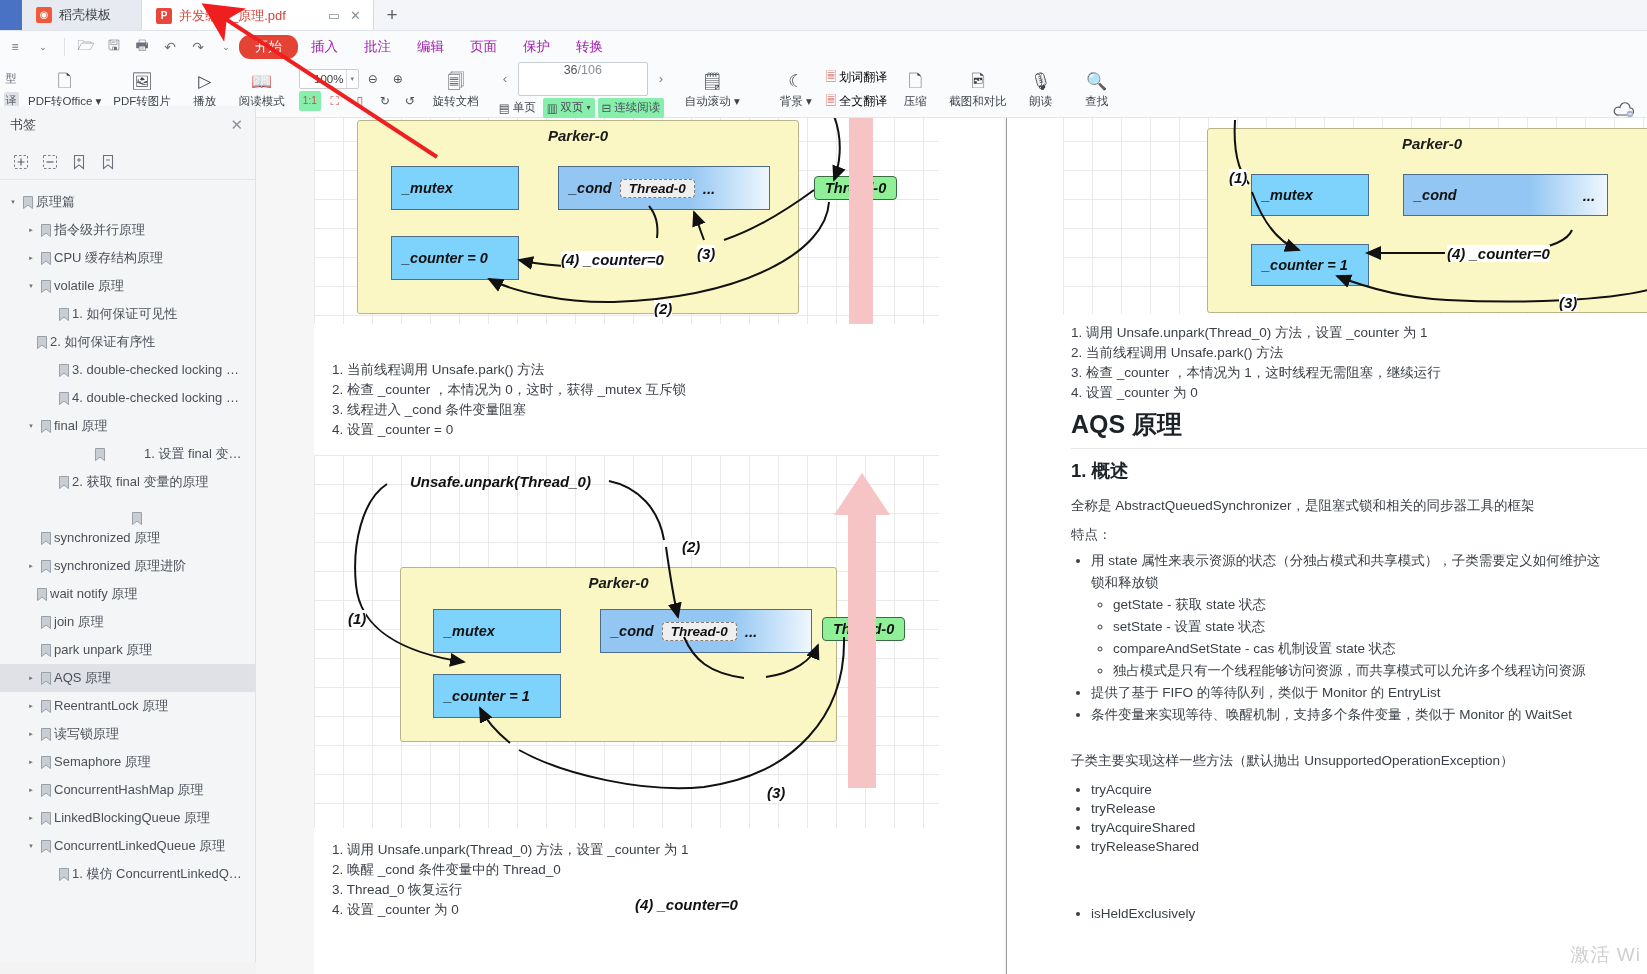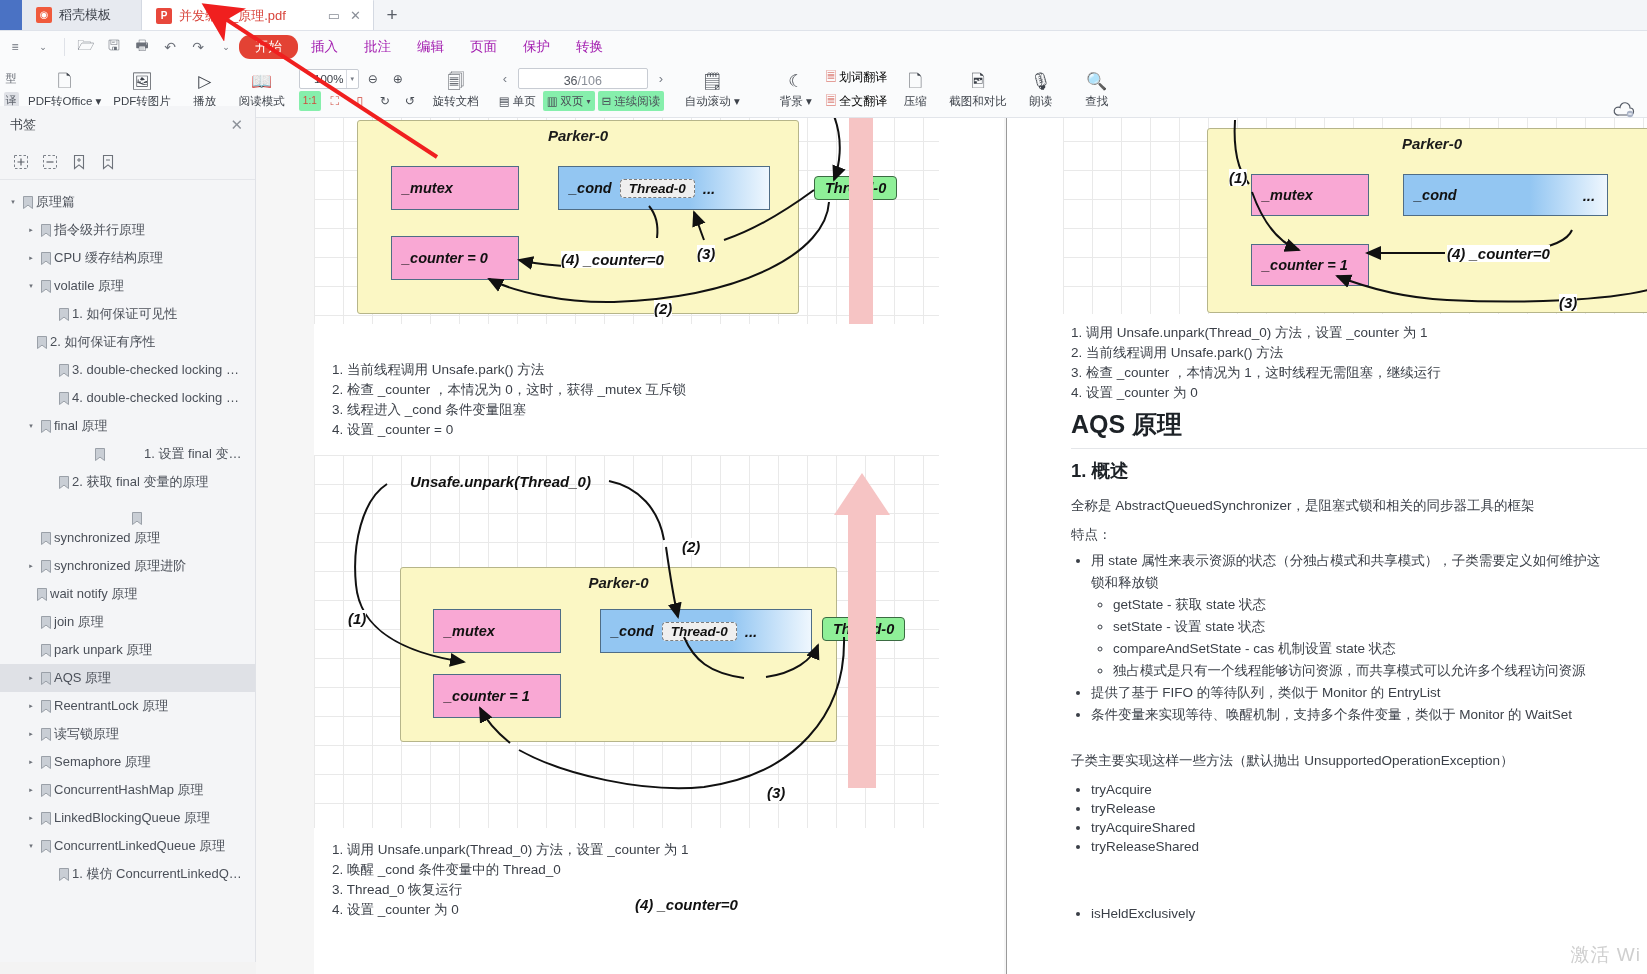--- a/index.html
+++ b/index.html
@@ -93,22 +93,22 @@
   }
   .zoombox .cv{ width:12px;height:100%;border-left:1px solid #d8dbe1;position:absolute;right:0;
     display:flex;align-items:center;justify-content:center;font-size:7px;color:#767b84;}
   .minibtn{
     height:20px;min-width:22px;padding:0 4px;display:flex;align-items:center;justify-content:center;
     font-size:12px;color:#4a4f57;border-radius:2px;
   }
   .minibtn.sel{ background:#86efac; }
   .minibtn.lbl{ gap:3px; font-size:11.5px; }
   .pagebox{
-    width:130px;height:21px;border:1px solid #c8ccd3;background:#fff;border-radius:2px;
-    display:flex;align-items:flex-end;justify-content:center;font-size:12.5px;color:#8a8f98;
+    width:130px;height:34px;border:1px solid #c8ccd3;background:#fff;border-radius:2px;
+    display:flex;align-items:flex-start;justify-content:center;font-size:12.5px;color:#8a8f98;
   }
   .pagebox b{ color:#52575f; font-weight:normal; }
   .arrowbtn{ width:20px;height:21px;display:flex;align-items:center;justify-content:center;color:#777c85;font-size:13px;}
   .sm-ic{ font-size:13px; }
 
   
   .sidebar{
     position:absolute; top:106px; left:0; width:256px; height:856px;
     background:#f4f5f7; border-right:1px solid #e0e2e7;
   }
@@ -153,21 +153,21 @@
   }
   
   .parker{
     position:absolute; background:#fbf7c4; border:1px solid #b6b58a; border-radius:3px;
   }
   .parker-title{
     position:absolute; left:0; right:0; top:6px; text-align:center;
     font-size:15px; font-weight:bold; font-style:italic; color:#1b1b1b;
   }
   .bluebox{
-    position:absolute; background:#f9a8d4; border:1px solid #4f6d86;
+    position:absolute; background:#7dd3fc; border:1px solid #4f6d86;
     display:flex; align-items:center; padding-left:10px;
     font-size:14.5px; font-style:italic; font-weight:bold; color:#111;
   }
   .condbox{
     position:absolute; border:1px solid #4f6d86;
     background:linear-gradient(to right,#93c6f2 0%,#93c6f2 62%,#eff7fe 100%);
     display:flex; align-items:center; padding-left:10px; gap:8px;
     font-size:14.5px; font-style:italic; font-weight:bold; color:#111;
   }
   .threadchip{

